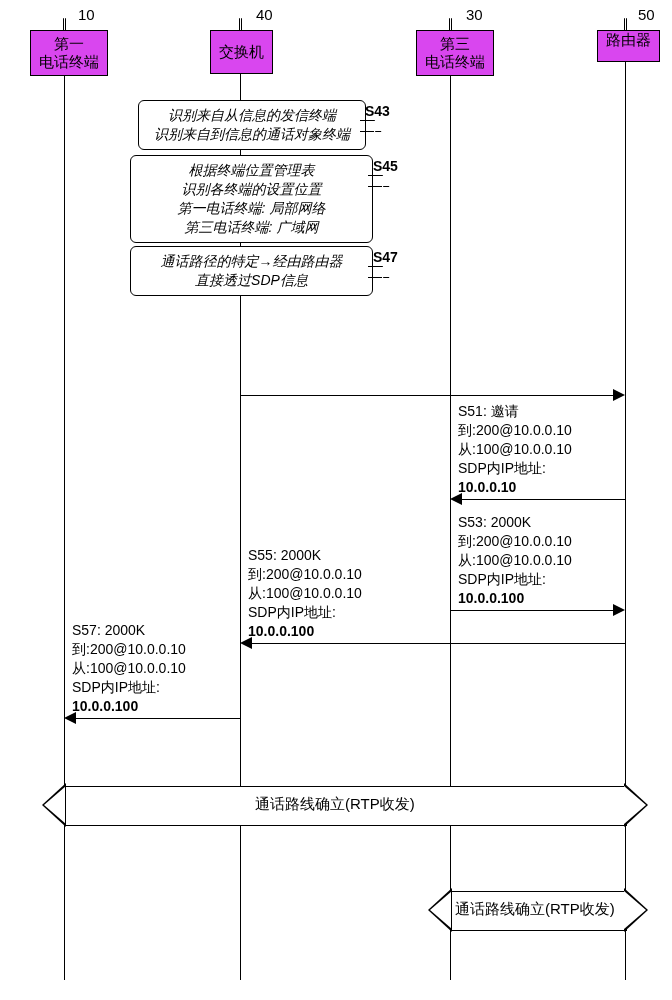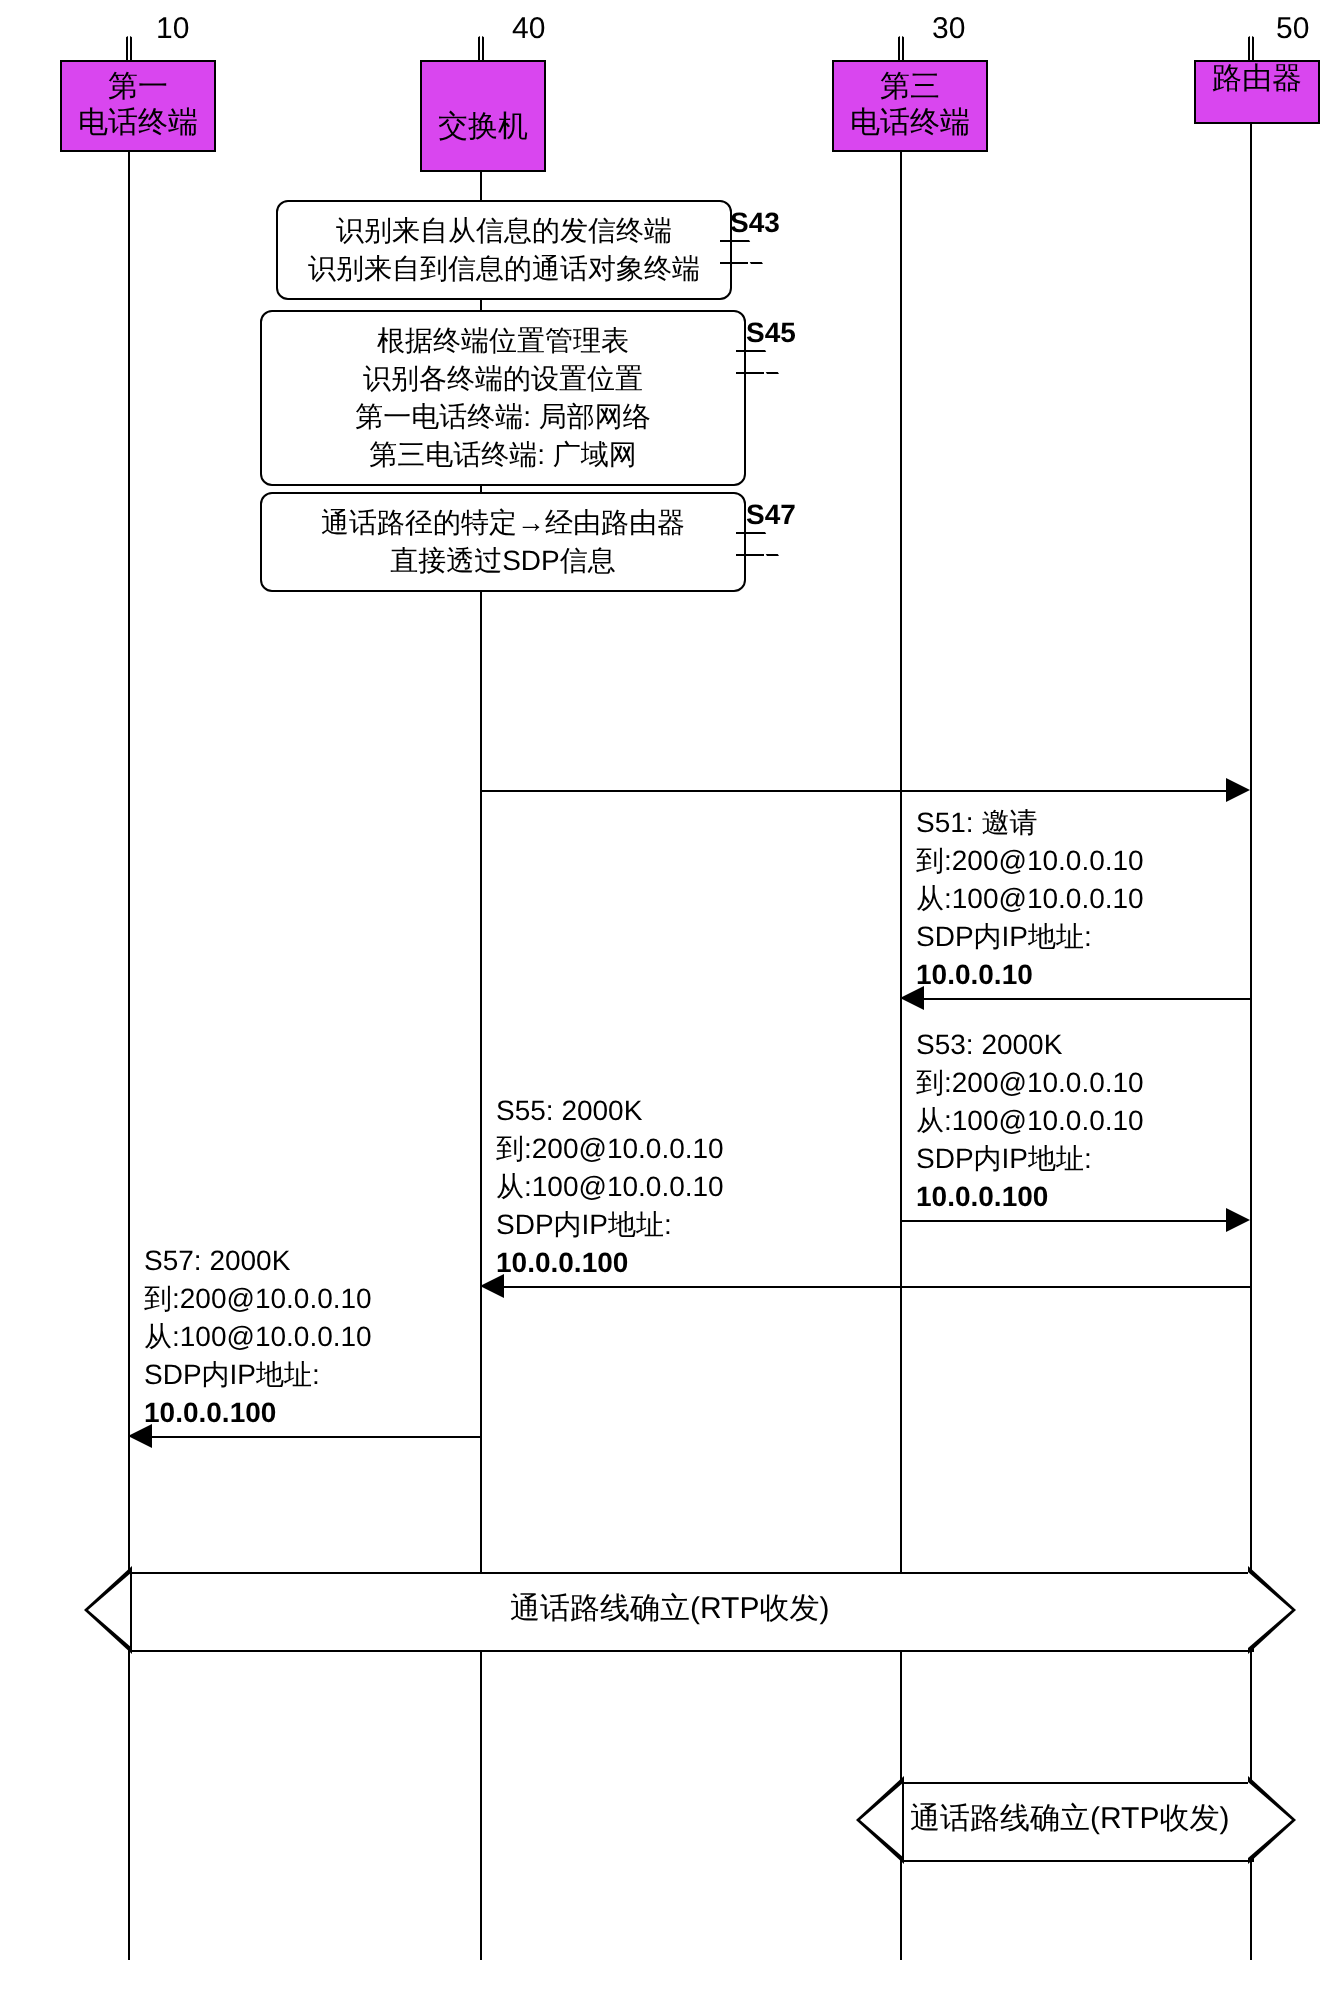--- a/index.html
+++ b/index.html
@@ -82,20 +82,21 @@
   }
   .process-box {
     position: absolute;
     border: 1.5px solid #000;
     border-radius: 6px;
     background: #fff;
     font-size: 14px;
     text-align: center;
     padding: 5px 8px;
     line-height: 1.35;
+    font-style: italic;
   }
   .step-label {
     position: absolute;
     font-size: 14px;
     font-weight: bold;
   }
   .arrow-line {
     position: absolute;
     height: 0;
     border-top: 1.5px solid #000;
@@ -172,21 +173,21 @@
   <div class="actor-num" style="left:78px">10</div>
   <div class="tick" style="left:57px;top:16px"></div>
   <div class="actor-num" style="left:256px">40</div>
   <div class="tick" style="left:233px;top:16px"></div>
   <div class="actor-num" style="left:466px">30</div>
   <div class="tick" style="left:443px;top:16px"></div>
   <div class="actor-num" style="left:638px">50</div>
   <div class="tick" style="left:618px;top:16px"></div>
 
   <div class="actor-box" style="left:30px"><span>第一<br>电话终端</span></div>
-  <div class="actor-box" style="left:210px;padding-top:24px;padding-bottom:12px"><span>交换机</span></div>
+  <div class="actor-box" style="left:210px;padding-top:12px;padding-bottom:12px"><span>交换机</span></div>
   <div class="actor-box" style="left:416px"><span>第三<br>电话终端</span></div>
   <div class="actor-box" style="left:597px;padding-top:0;padding-bottom:12px"><span>路由器</span></div>
 
   <div class="process-box" style="left:138px;top:100px;width:210px">
     <span>识别来自从信息的发信终端<br>识别来自到信息的通话对象终端</span>
   </div>
   <div class="step-label" style="left:365px;top:103px">S43</div>
   <div class="flag" style="left:360px;top:118px"></div>
 
   <div class="process-box" style="left:130px;top:155px;width:225px">

